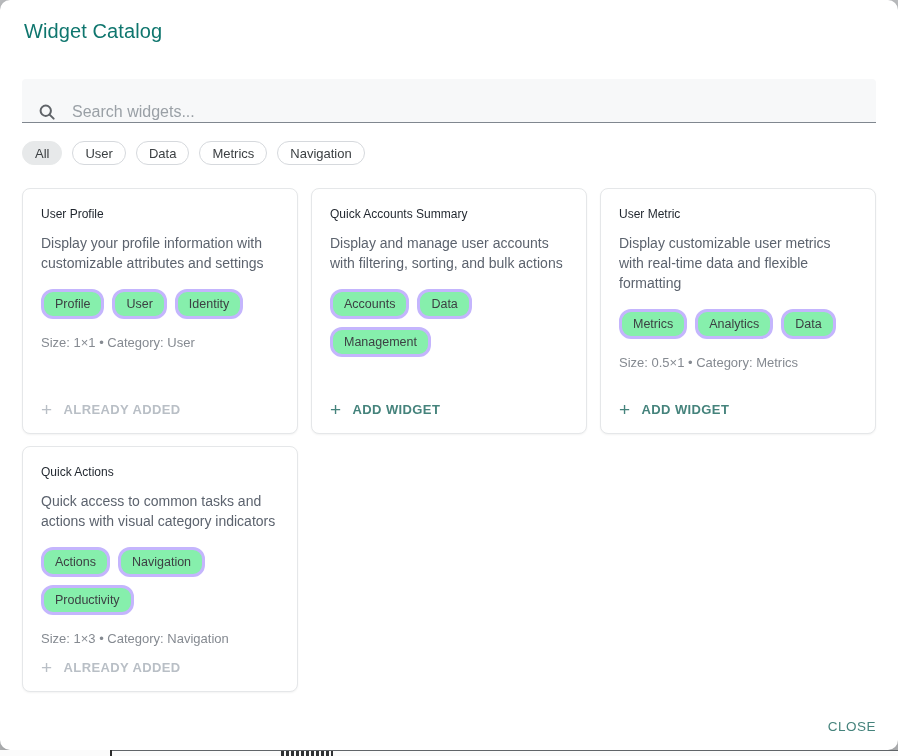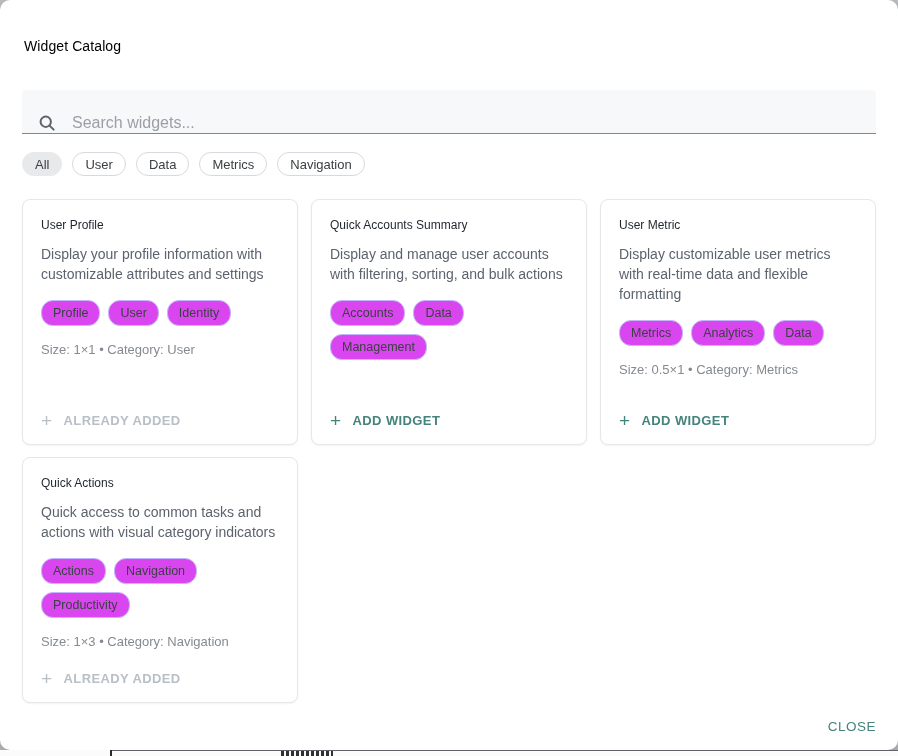--- a/index.html
+++ b/index.html
@@ -8,22 +8,22 @@
     background:#c3c5c7;
     font-family:"Liberation Sans", sans-serif;
   }
   .modal{
     position:absolute;top:0;left:0;width:898px;height:750px;
     background:#ffffff;border-radius:10px;
     box-shadow:0 6px 24px rgba(0,0,0,.35);
     box-sizing:border-box;
   }
   .modal-title{
-    padding:38px 24px 0;
-    font-size:14px;color:#000000;letter-spacing:.1px;
+    padding:20px 24px 0;
+    font-size:20px;color:#0f766e;letter-spacing:.1px;
   }
   .search-wrap{
     margin:36px 22px 0;height:44px;
     background:#f7f8f9;border-radius:4px 4px 0 0;
     border-bottom:1px solid #80878f;
     display:flex;align-items:flex-end;gap:13px;
     padding:0 15px;box-sizing:border-box;
   }
   .search-wrap svg{flex:0 0 auto;display:block;}
   .search-input{
@@ -47,22 +47,22 @@
     border:1px solid #e5e7e9;border-radius:8px;height:246px;
     box-sizing:border-box;padding:16px 18px;
     display:flex;flex-direction:column;background:#fff;
     box-shadow:0 1px 2px rgba(0,0,0,.05);
   }
   .card-title{font-size:12px;color:#1f252d;margin:2px 0 0;}
   .card-desc{font-size:14px;line-height:20px;color:#5c636e;margin-top:12px;}
   .card-tags{display:flex;gap:8px;margin-top:16px;flex-wrap:wrap;}
   .tag{
     height:24px;padding:0 11px;border-radius:12px;
-    border:1px solid #c4b5fd;font-size:12.5px;color:#3c4043;
-    display:flex;align-items:center;background:#d946ef;
+    border:3px solid #c4b5fd;font-size:12.5px;color:#3c4043;
+    display:flex;align-items:center;background:#86efac;
   }
   .card-meta{margin-top:16px;font-size:13px;color:#858a91;}
   .card-action{
     margin-top:auto;display:flex;align-items:center;gap:11px;
     font-size:13px;font-weight:bold;letter-spacing:.4px;
     background:none;border:none;padding:0;cursor:pointer;
     font-family:"Liberation Sans", sans-serif;
   }
   .card-action .plus{font-size:19px;font-weight:400;line-height:14px;}
   .card-action.enabled{color:var(--accent,#45837c);}

